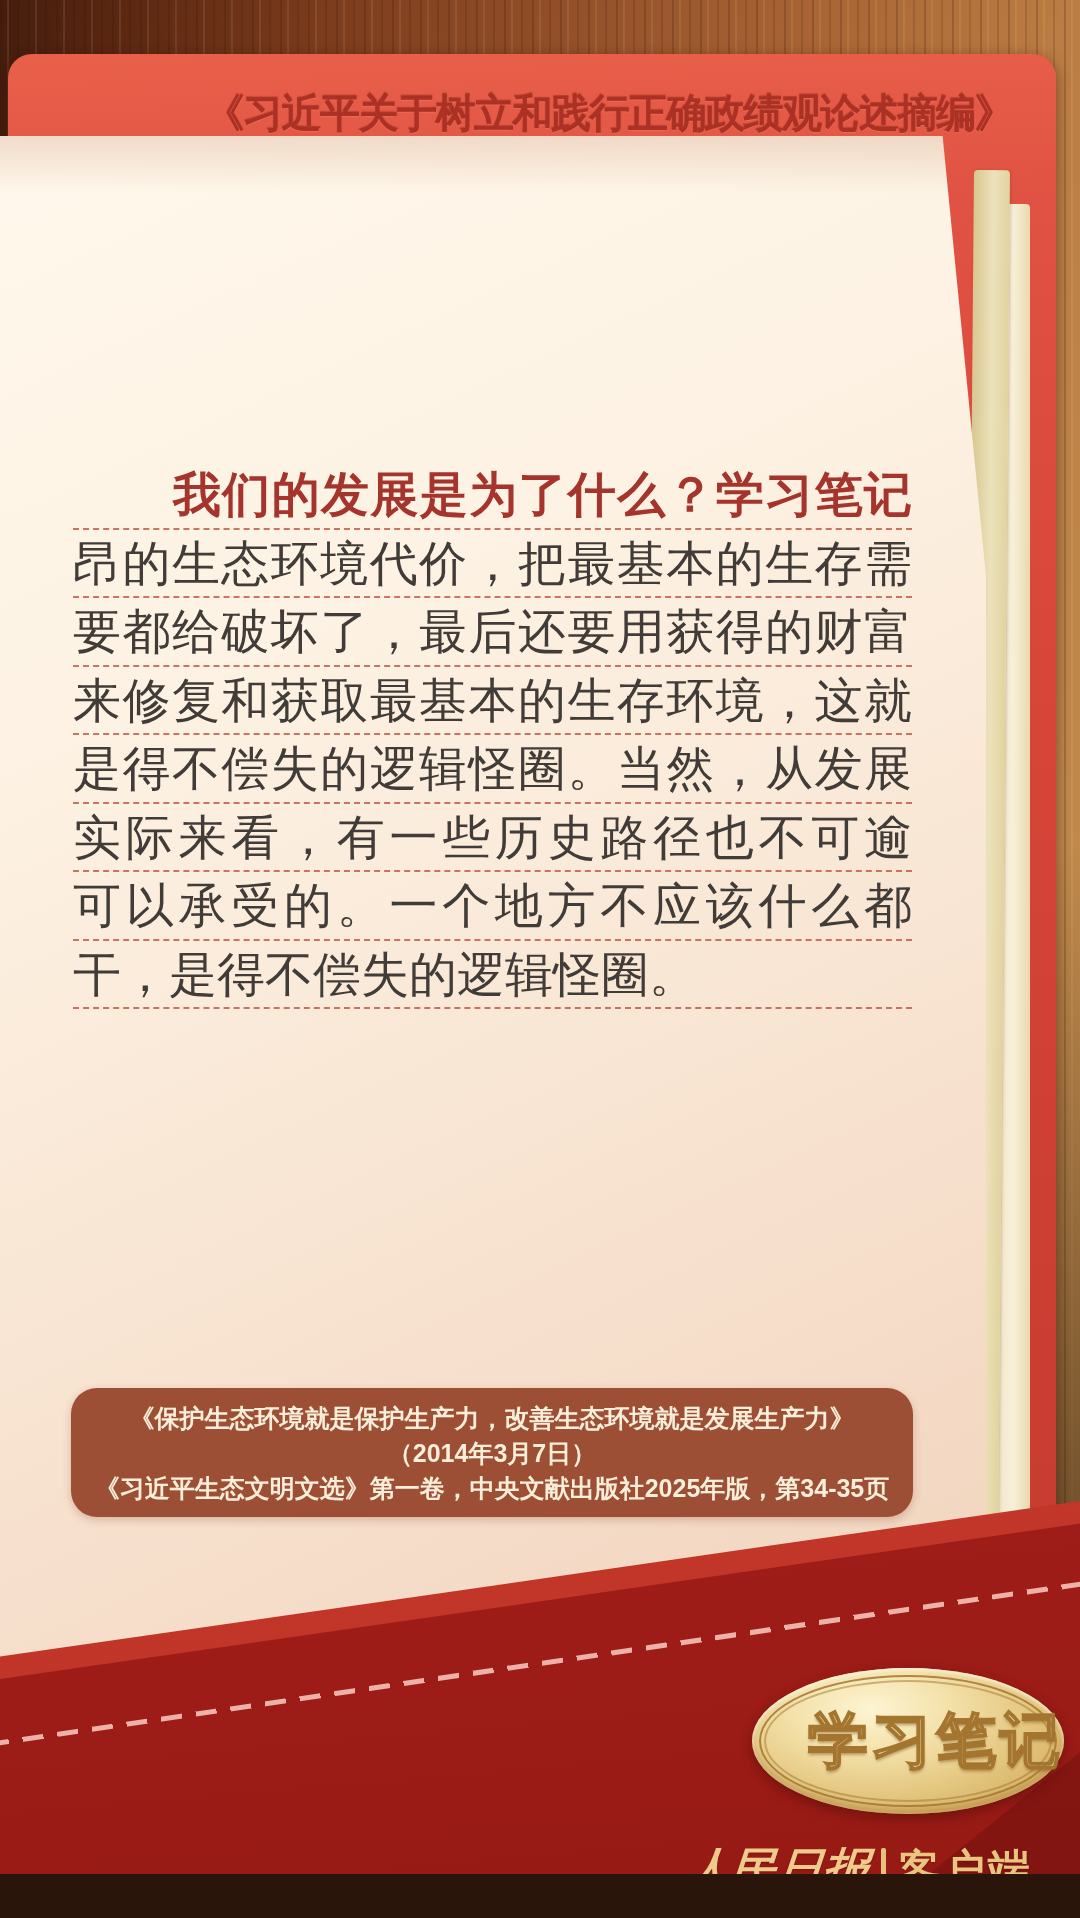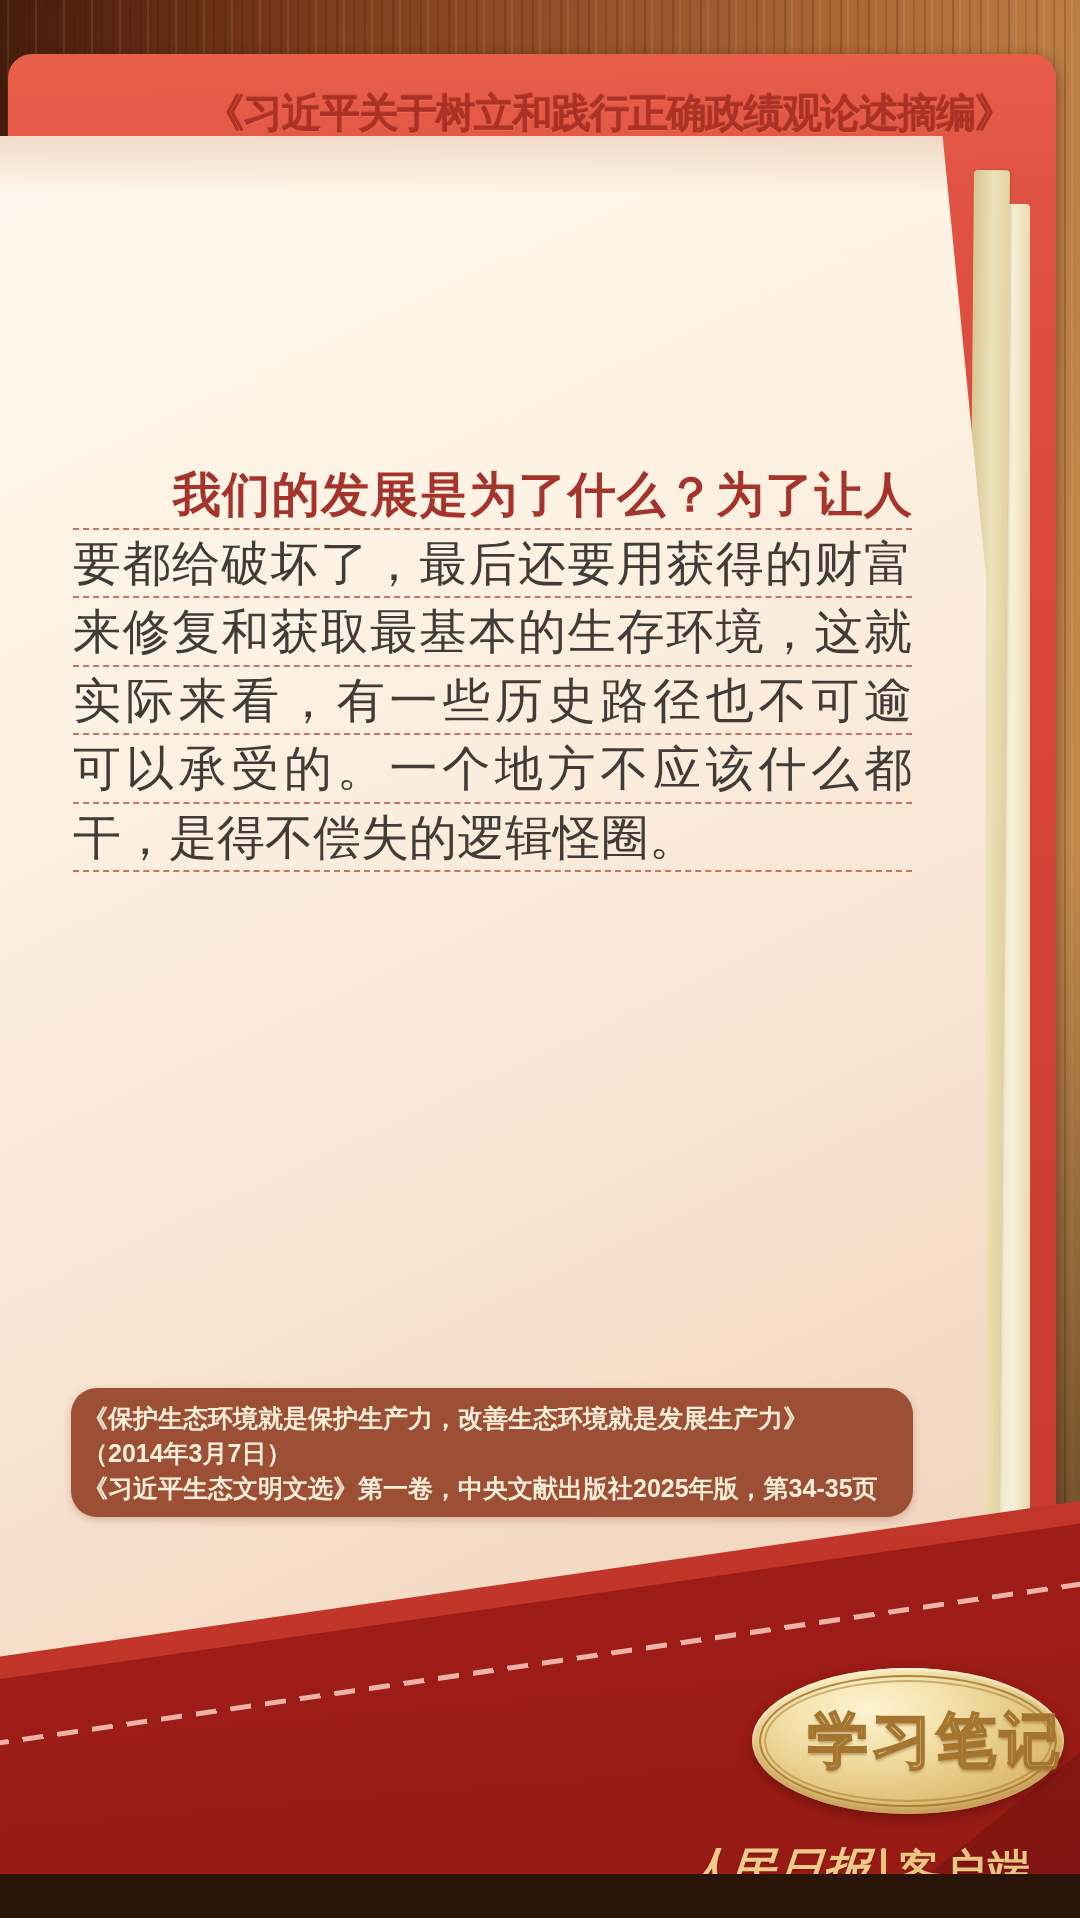--- a/index.html
+++ b/index.html
@@ -79,21 +79,21 @@
   }
   .quote-line.indent { text-indent:100px; }
   .quote-line.no-just { text-align-last:left; }
   .em-red { color:#a5352c; font-weight:700; }
 
   
   .cite {
     position:absolute; left:71px; top:1388px; width:842px;
     padding:13px 12px 11px; border-radius:26px;
     background:#9c4f35; color:#f9eed9;
-    font-size:25px; line-height:35px; font-weight:700; 
+    font-size:25px; line-height:35px; font-weight:700; text-align:center;
     box-shadow:0 3px 8px rgba(120,50,25,.25);
   }
   .cite p { white-space:nowrap; }
 
   
   .flap-hi {
     position:absolute; inset:0;
     clip-path:polygon(0 88.4%, 100% 80.1%, 100% 100%, 0 100%);
     background:linear-gradient(180deg,#cc4534 0%,#c03327 100%);
     filter:drop-shadow(0 -7px 10px rgba(85,18,8,.45));
@@ -171,23 +171,25 @@
   <div class="card-title">《习近平关于树立和践行正确政绩观论述摘编》</div>
 
   <div class="sheet-b"></div>
   <div class="sheet-a"></div>
 
   <div class="page">
     <div class="page-topshadow"></div>
   </div>
 
   <div class="quote">
-      <div class="quote-line indent"><span class="em-red">我们的发展是为了什么？为了让人</span></div>
+      <div class="quote-line indent"><span class="em-red">我们的发展是为了什么？学习笔记</span></div>
+      <div class="quote-line"><span>昂的生态环境代价，把最基本的生存需</span></div>
       <div class="quote-line"><span>要都给破坏了，最后还要用获得的财富</span></div>
       <div class="quote-line"><span>来修复和获取最基本的生存环境，这就</span></div>
+      <div class="quote-line"><span>是得不偿失的逻辑怪圈。当然，从发展</span></div>
       <div class="quote-line"><span>实际来看，有一些历史路径也不可逾</span></div>
       <div class="quote-line"><span>可以承受的。一个地方不应该什么都</span></div>
       <div class="quote-line no-just"><span>干，是得不偿失的逻辑怪圈。</span></div>
     </div>
 
   <div class="cite">
     <p>《保护生态环境就是保护生产力，改善生态环境就是发展生产力》</p>
     <p>（2014年3月7日）</p>
     <p>《习近平生态文明文选》第一卷，中央文献出版社2025年版，第34-35页</p>
   </div>

